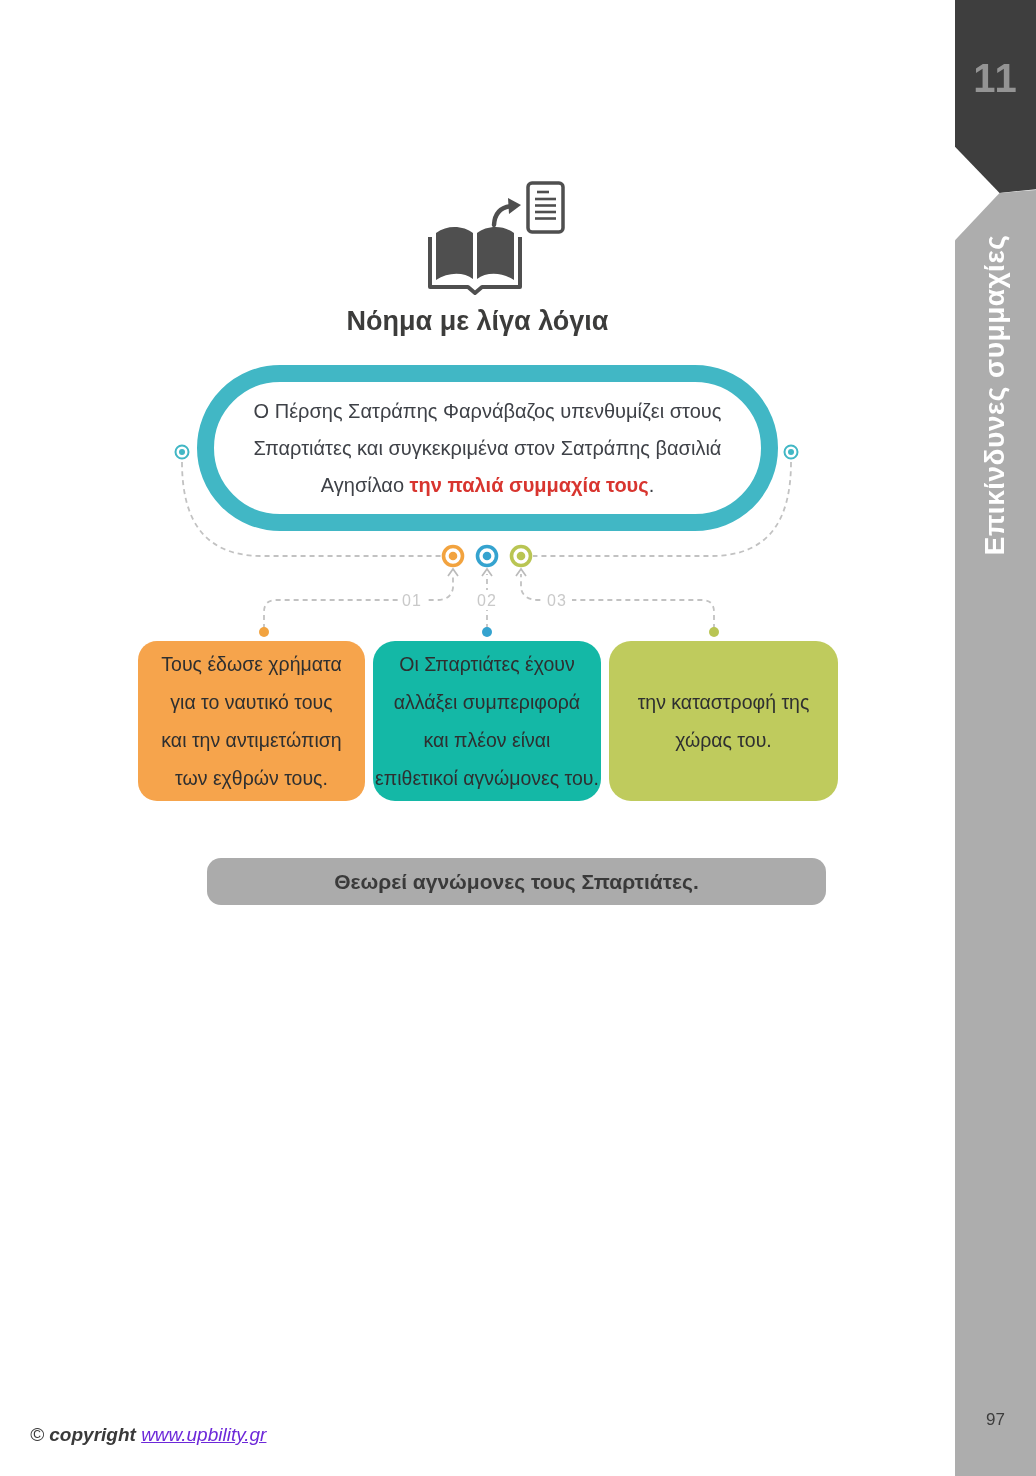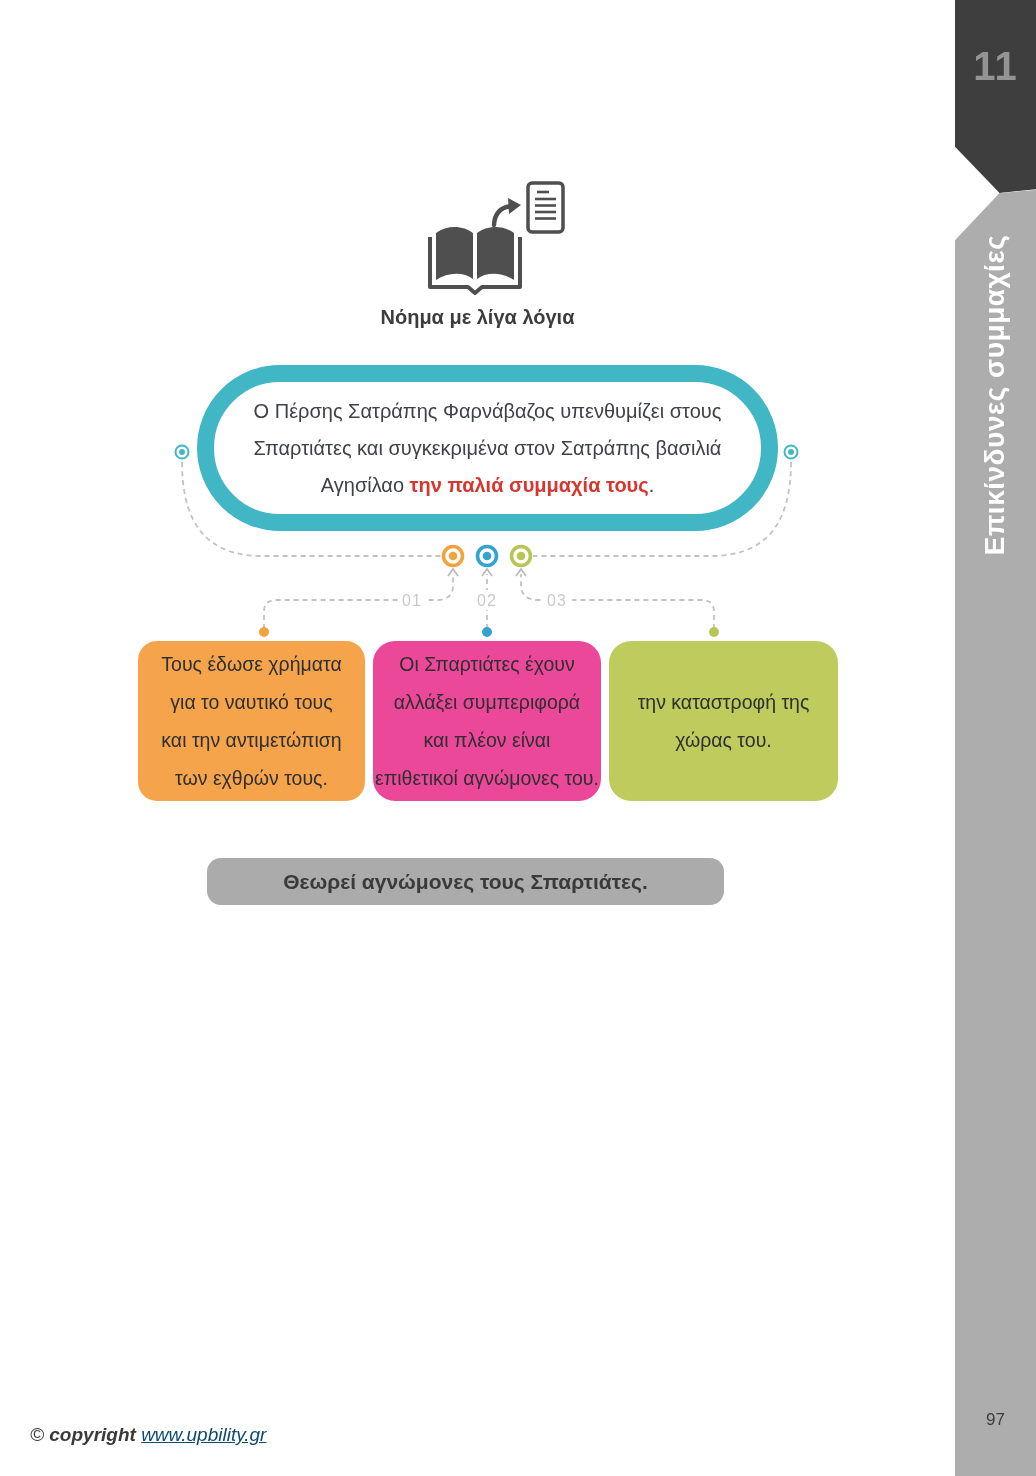--- a/index.html
+++ b/index.html
@@ -6,21 +6,21 @@
   .page{
     position:relative;width:1036px;height:1476px;margin:0 auto;background:#ffffff;
     font-family:"Liberation Sans","DejaVu Sans",sans-serif;overflow:hidden;
   }
   
   .side-dark{
     position:absolute;left:955px;top:0;width:81px;height:193px;background:#3E3E3E;
     clip-path:polygon(0 0,100% 0,100% 98%,55% 100%,0 76%);
   }
   .chapter-num{
-    margin-top:44px;text-align:center;font-size:40px;font-weight:bold;color:#949494;letter-spacing:1px;
+    margin-top:56px;text-align:center;font-size:40px;font-weight:bold;color:#949494;letter-spacing:1px;
   }
   .side-gray{
     position:absolute;left:955px;top:190px;width:81px;height:1286px;background:#ADADAD;
     clip-path:polygon(0 3.9%,55% 0.23%,100% 0,100% 100%,0 100%);
   }
   .vtitle-wrap{
     position:absolute;left:955px;top:195px;width:81px;height:400px;
     display:flex;align-items:center;justify-content:center;pointer-events:none;
   }
   .vtitle{
@@ -28,21 +28,21 @@
     color:#ffffff;letter-spacing:0.5px;
   }
   .page-num{
     position:absolute;left:955px;top:1410px;width:81px;text-align:center;
     font-size:17px;color:#3d3d3d;
   }
   
   .hicon{position:absolute;left:420px;top:175px;width:150px;height:125px;}
   .title{
     position:absolute;left:0;top:306px;width:955px;margin:0;text-align:center;
-    font-size:20px;font-weight:bold;color:#3C3C3B;
+    font-size:27px;font-weight:bold;color:#3C3C3B;
   }
   
   .pill{
     position:absolute;left:197px;top:365px;width:581px;height:166px;box-sizing:border-box;
     border:17px solid #41B7C5;border-radius:90px;background:#fff;
     display:flex;flex-direction:column;align-items:center;justify-content:center;
     text-align:left;font-size:20px;line-height:37px;color:#3E4147;
   }
   .pill .hl{color:#D8352F;font-weight:bold;}
   
@@ -50,34 +50,34 @@
   .dash{fill:none;stroke:#C2C2C2;stroke-width:1.8;stroke-dasharray:5 4;}
   .arrowhead{fill:none;stroke:#BBBBBB;stroke-width:1.7;}
   .step-label{font-size:16px;fill:#C9C9C9;text-anchor:middle;letter-spacing:1px;}
   
   .pbox{
     position:absolute;top:641px;height:160px;border-radius:22px;
     display:flex;flex-direction:column;align-items:center;justify-content:center;
     text-align:center;font-size:19.5px;line-height:38px;color:#2E2F30;
   }
   .box-orange{left:138px;width:227px;background:#F6A44C;border-radius:19px;}
-  .box-teal  {left:373px;width:228px;background:#ec4899;}
+  .box-teal  {left:373px;width:228px;background:#14b8a6;}
   .box-green {left:609px;width:229px;background:#BFCB5D;}
   
   .conclusion{
-    position:absolute;left:207px;top:858px;width:517px;height:47px;background:#ABABAB;
+    position:absolute;left:207px;top:858px;width:619px;height:47px;background:#ABABAB;
     border-radius:14px;display:flex;align-items:center;justify-content:center;
     font-size:21px;font-weight:bold;color:#3A3A3A;
   }
   
   .footer{
     position:absolute;left:30px;top:1424px;font-size:19px;font-style:italic;color:#3A3A3A;
   }
   .footer .copyw{font-weight:bold;}
-  .footer .link{color:#0c4a6e;text-decoration:underline;cursor:pointer;}
+  .footer .link{color:#6d28d9;text-decoration:underline;cursor:pointer;}
 </style>
 </head>
 <body>
 
 <div class="page">
 
   <div class="side-dark">
     <div class="chapter-num">11</div>
   </div>
   <div class="side-gray"></div>

